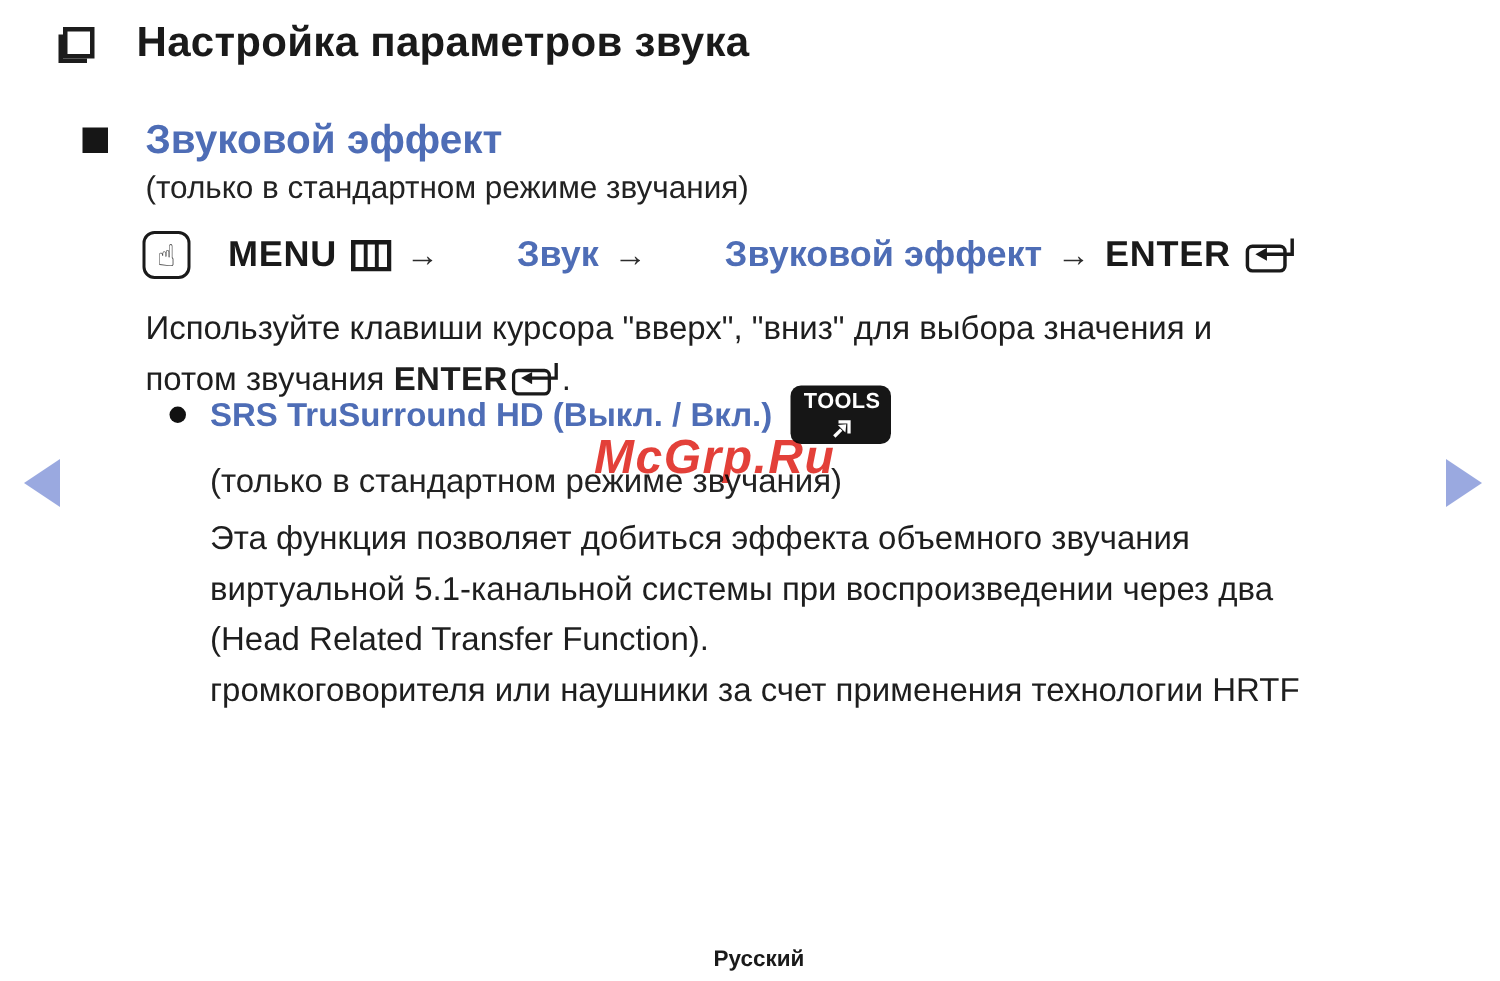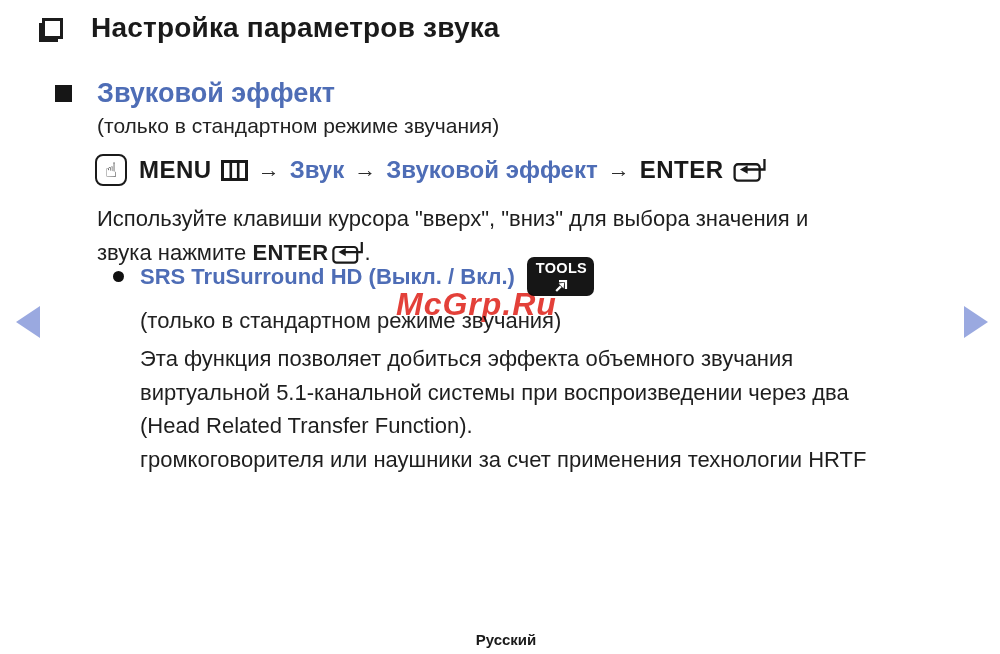--- a/index.html
+++ b/index.html
@@ -24,23 +24,23 @@
 
   .subnote1 { position:absolute; left:97px; top:114px; font-size:21px; color:#222; }
 
   
   .menu-row { position:absolute; left:95px; top:154px; display:flex; align-items:center; gap:9px; font-size:24px; }
   .hand-box {
     width:32px; height:32px; border:2.5px solid #1a1a1a; border-radius:8px;
     display:flex; align-items:center; justify-content:center;
     font-size:20px; line-height:1; font-family:"DejaVu Sans", sans-serif; color:#1a1a1a;
   }
-  .menu-key { font-weight:bold; letter-spacing:0.5px; margin-left:3px; }
+  .menu-key { font-weight:bold; letter-spacing:0.5px; margin-left:16px; }
   .path-sep { color:#2c2c2c; font-size:22px; padding:0 1px; }
-  .path-item { font-weight:bold; color:#4e6db6; }
+  .path-item { font-weight:bold; color:#4e6db6;margin-left:42px; }
   .enter-key { font-weight:bold; letter-spacing:0.5px; }
   .icon-svg { display:inline-block; vertical-align:middle; }
 
   
   .instruction { position:absolute; left:97px; top:202px; font-size:22px; line-height:34px; color:#1e1e1e; }
   .instruction b { font-weight:bold; letter-spacing:0.3px; }
   .inline-enter { vertical-align:-5px; margin-left:3px; }
 
   
   .bullet-row { position:absolute; left:113px; top:257px; display:flex; align-items:center; }
@@ -112,21 +112,21 @@
     <svg class="icon-svg" width="35" height="26" viewBox="0 0 36 27">
       <rect x="1.5" y="7.5" width="26" height="17" rx="3.5" fill="none" stroke="#1a1a1a" stroke-width="2.4"></rect>
       <path d="M32.5 2 V13 H14" fill="none" stroke="#1a1a1a" stroke-width="2.4"></path>
       <polygon points="15,8.5 15,17.5 7,13" fill="#1a1a1a"></polygon>
     </svg>
   </div>
 
   <div class="instruction">
     <div>Используйте клавиши курсора "вверх", "вниз" для выбора значения и</div>
     <div>
-      <span>звука нажмите </span><b>ENTER</b><svg class="icon-svg inline-enter" width="33" height="25" viewBox="0 0 36 27">
+      <span>потом звучания </span><b>ENTER</b><svg class="icon-svg inline-enter" width="33" height="25" viewBox="0 0 36 27">
           <rect x="1.5" y="7.5" width="26" height="17" rx="3.5" fill="none" stroke="#1a1a1a" stroke-width="2.4"></rect>
           <path d="M32.5 2 V13 H14" fill="none" stroke="#1a1a1a" stroke-width="2.4"></path>
           <polygon points="15,8.5 15,17.5 7,13" fill="#1a1a1a"></polygon>
         </svg><span>.</span>
     </div>
   </div>
 
   <div class="bullet-row">
     <span class="bullet-dot"></span>
     <span class="bullet-label">SRS TruSurround HD (Выкл. / Вкл.)</span>

